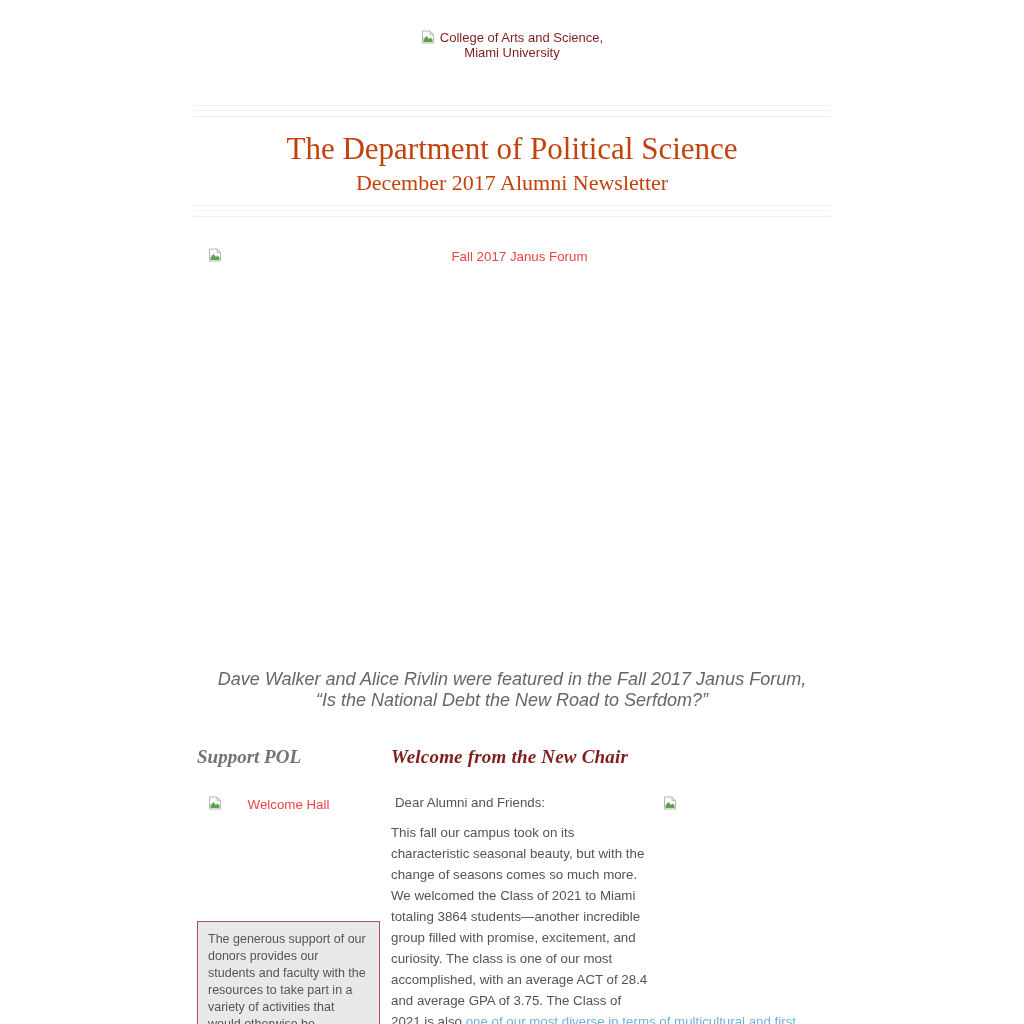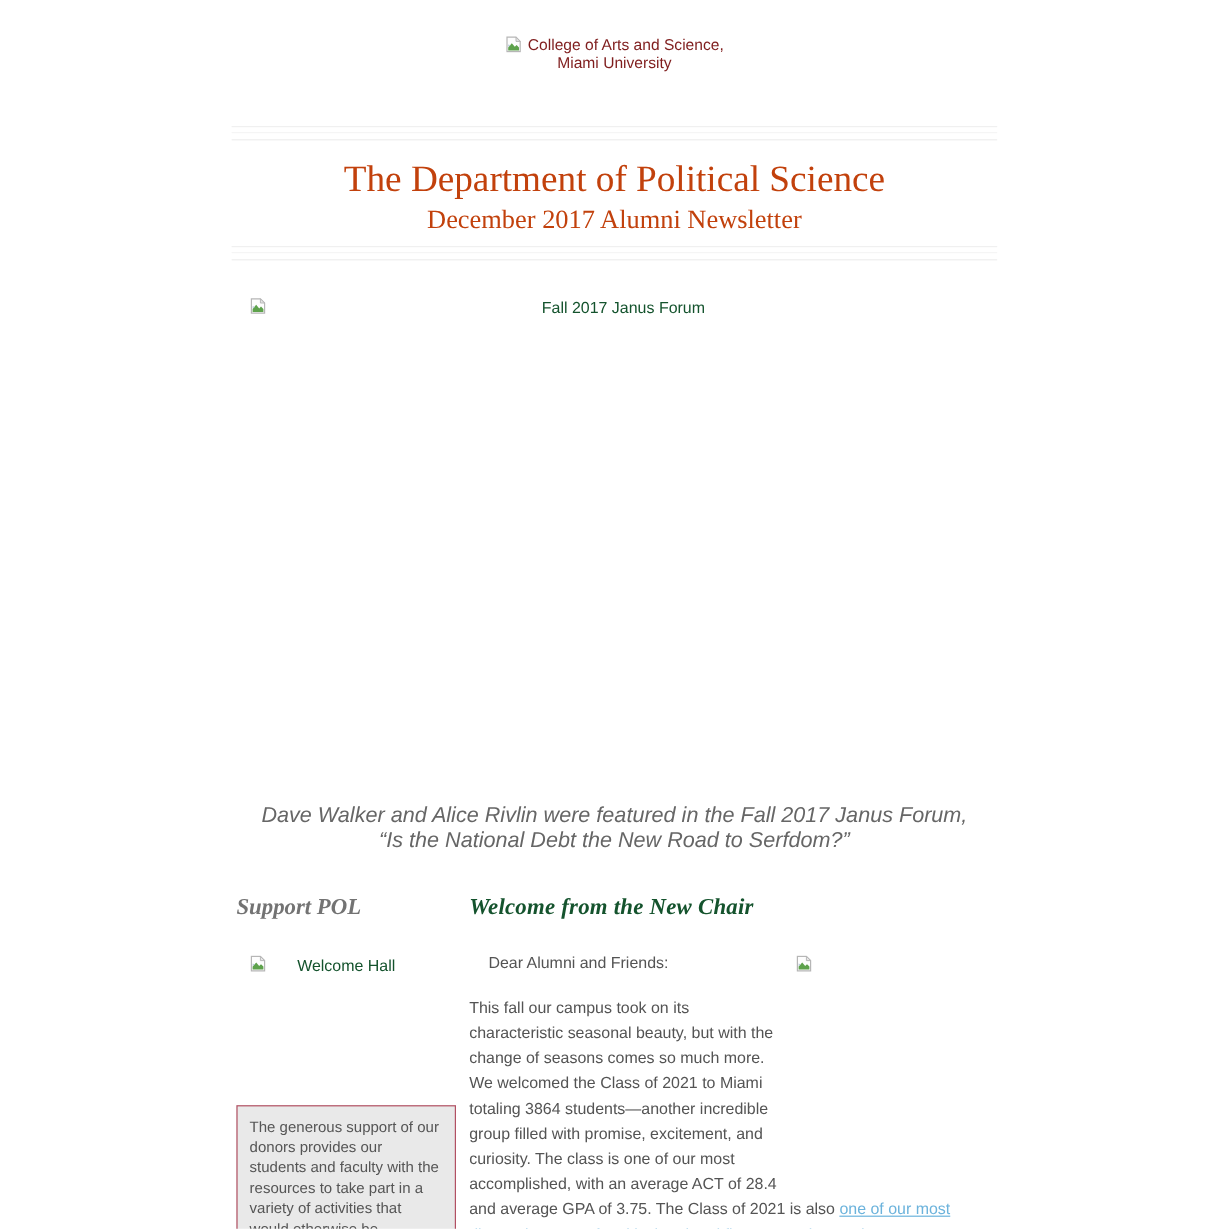--- a/index.html
+++ b/index.html
@@ -19,50 +19,50 @@
   .divider.top { margin-top: 45px; }
   .divider.bottom { margin-top: 8px; }
 
   h1, h2 { font-family: "Liberation Serif", serif; font-weight: 400; color: #c2410c; text-align: center; }
   h1 { font-size: 31px; line-height: 36px; margin: 14px 0 0; }
   h2 { font-size: 22px; line-height: 28px; margin: 2px 0 0; }
 
   
   .img-ph { position: relative; }
   .img-ph .broken-icon { position: absolute; left: 0; top: 3px; width: 14px; height: 14px; }
-  .img-ph .alt { display: block; text-align: center; font-size: 13.3px; color: #14532d; padding-top: 4px; }
+  .img-ph .alt { display: block; text-align: center; font-size: 13.3px; color: #ef4444; padding-top: 4px; }
 
   .hero { margin: 28px 0 0 15px; width: 623px; height: 420px; }
 
   .caption {
     width: 600px; margin: 4px auto 0; text-align: center;
     font-style: italic; color: #666666; font-size: 18px; line-height: 21px;
   }
 
   .columns { display: flex; margin-top: 34px; }
   .col-left { flex: none; margin-left: 4px; width: 183px; }
   .col-main { flex: 1; margin-left: 11px; }
 
   h3 { font-family: "Liberation Serif", serif; font-style: italic; font-weight: 700;
        font-size: 19px; line-height: 23px; margin: 0; }
   .support { color: #737373; }
-  .welcome { color: #14532d; letter-spacing: 0.2px; }
+  .welcome { color: #7f1d1d; letter-spacing: 0.2px; }
 
   .harrison { margin-top: 25px; height: 128px; }
   .harrison .broken-icon { left: 11px; }
 
   .callout {
     background: #e9e9e9; border: 1px solid #b25063;
     padding: 9px 10px 20px; font-size: 12.5px; line-height: 17px; color: #555555;
   }
 
   .col-main .content { margin-top: 24px; font-size: 13.3px; line-height: 21px; }
   .marshall { float: right; width: 169px; height: 204px; margin-left: 8px; }
   .marshall .broken-icon { left: 1px; }
-  .greeting { margin: 16px; }
+  .greeting { margin: 4px; }
   .para { margin: 9px 0 0; }
   a.body-link { color: #6cb3dc; text-decoration: underline; cursor: pointer; }
 </style>
 </head>
 <body>
 
 <svg width="0" height="0" style="position:absolute">
   <defs>
     <g id="broken-img">
       <path d="M1.5 1 H9 L12.5 4.5 V13 H1.5 Z" fill="#fdfdfd" stroke="#b6b6b6" stroke-width="1"></path>

